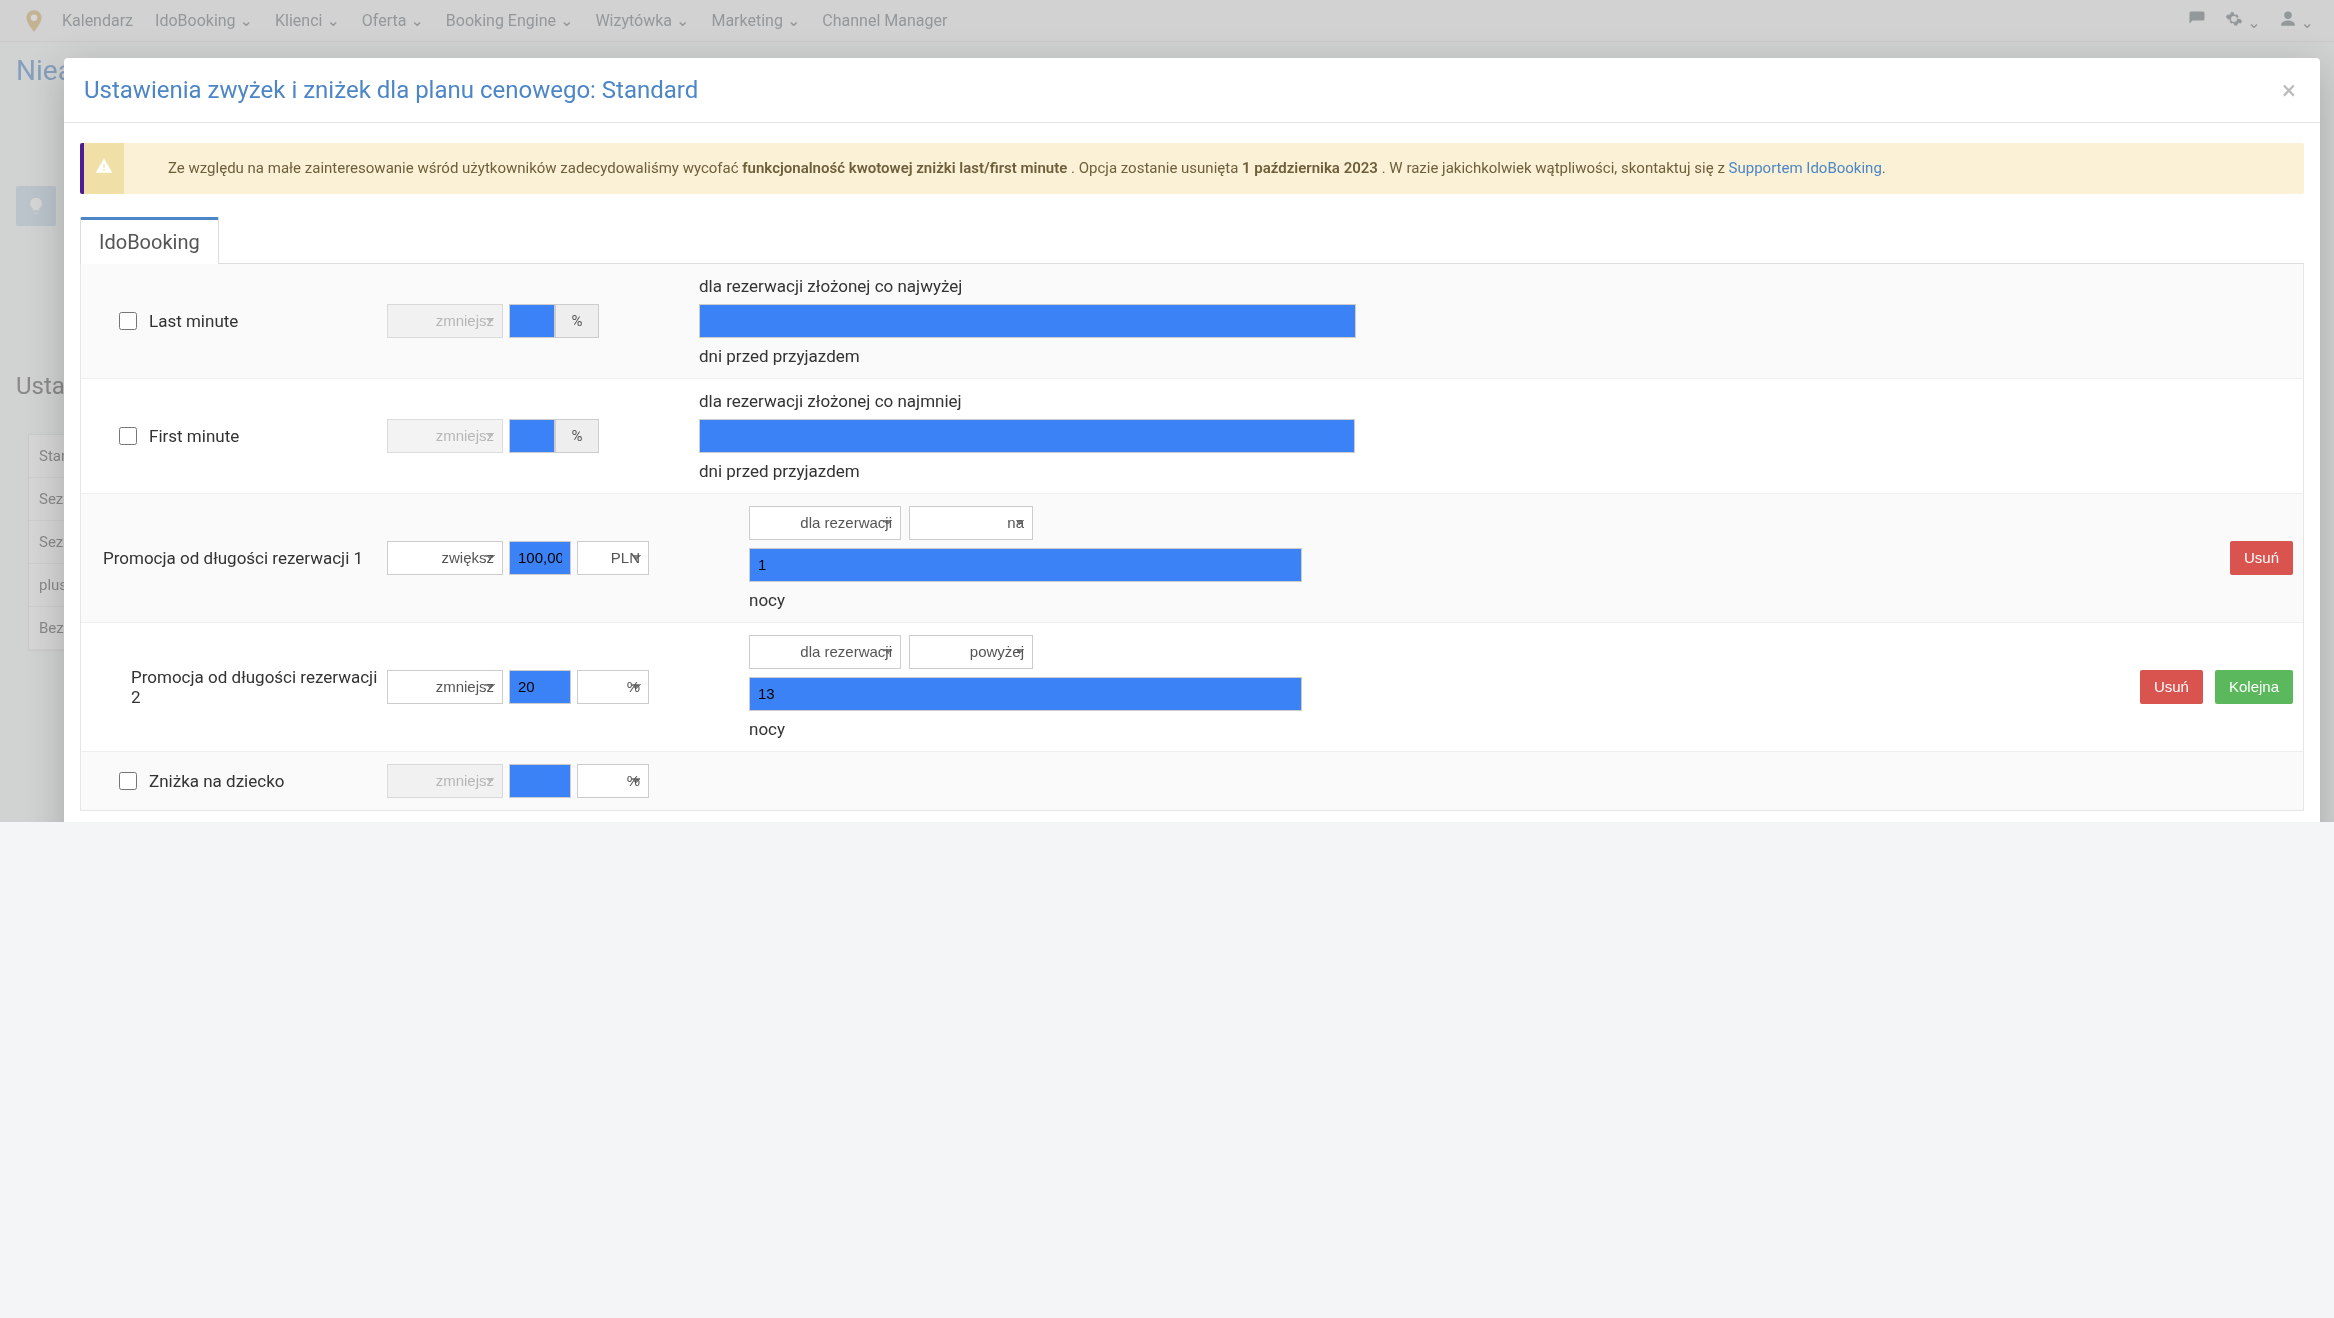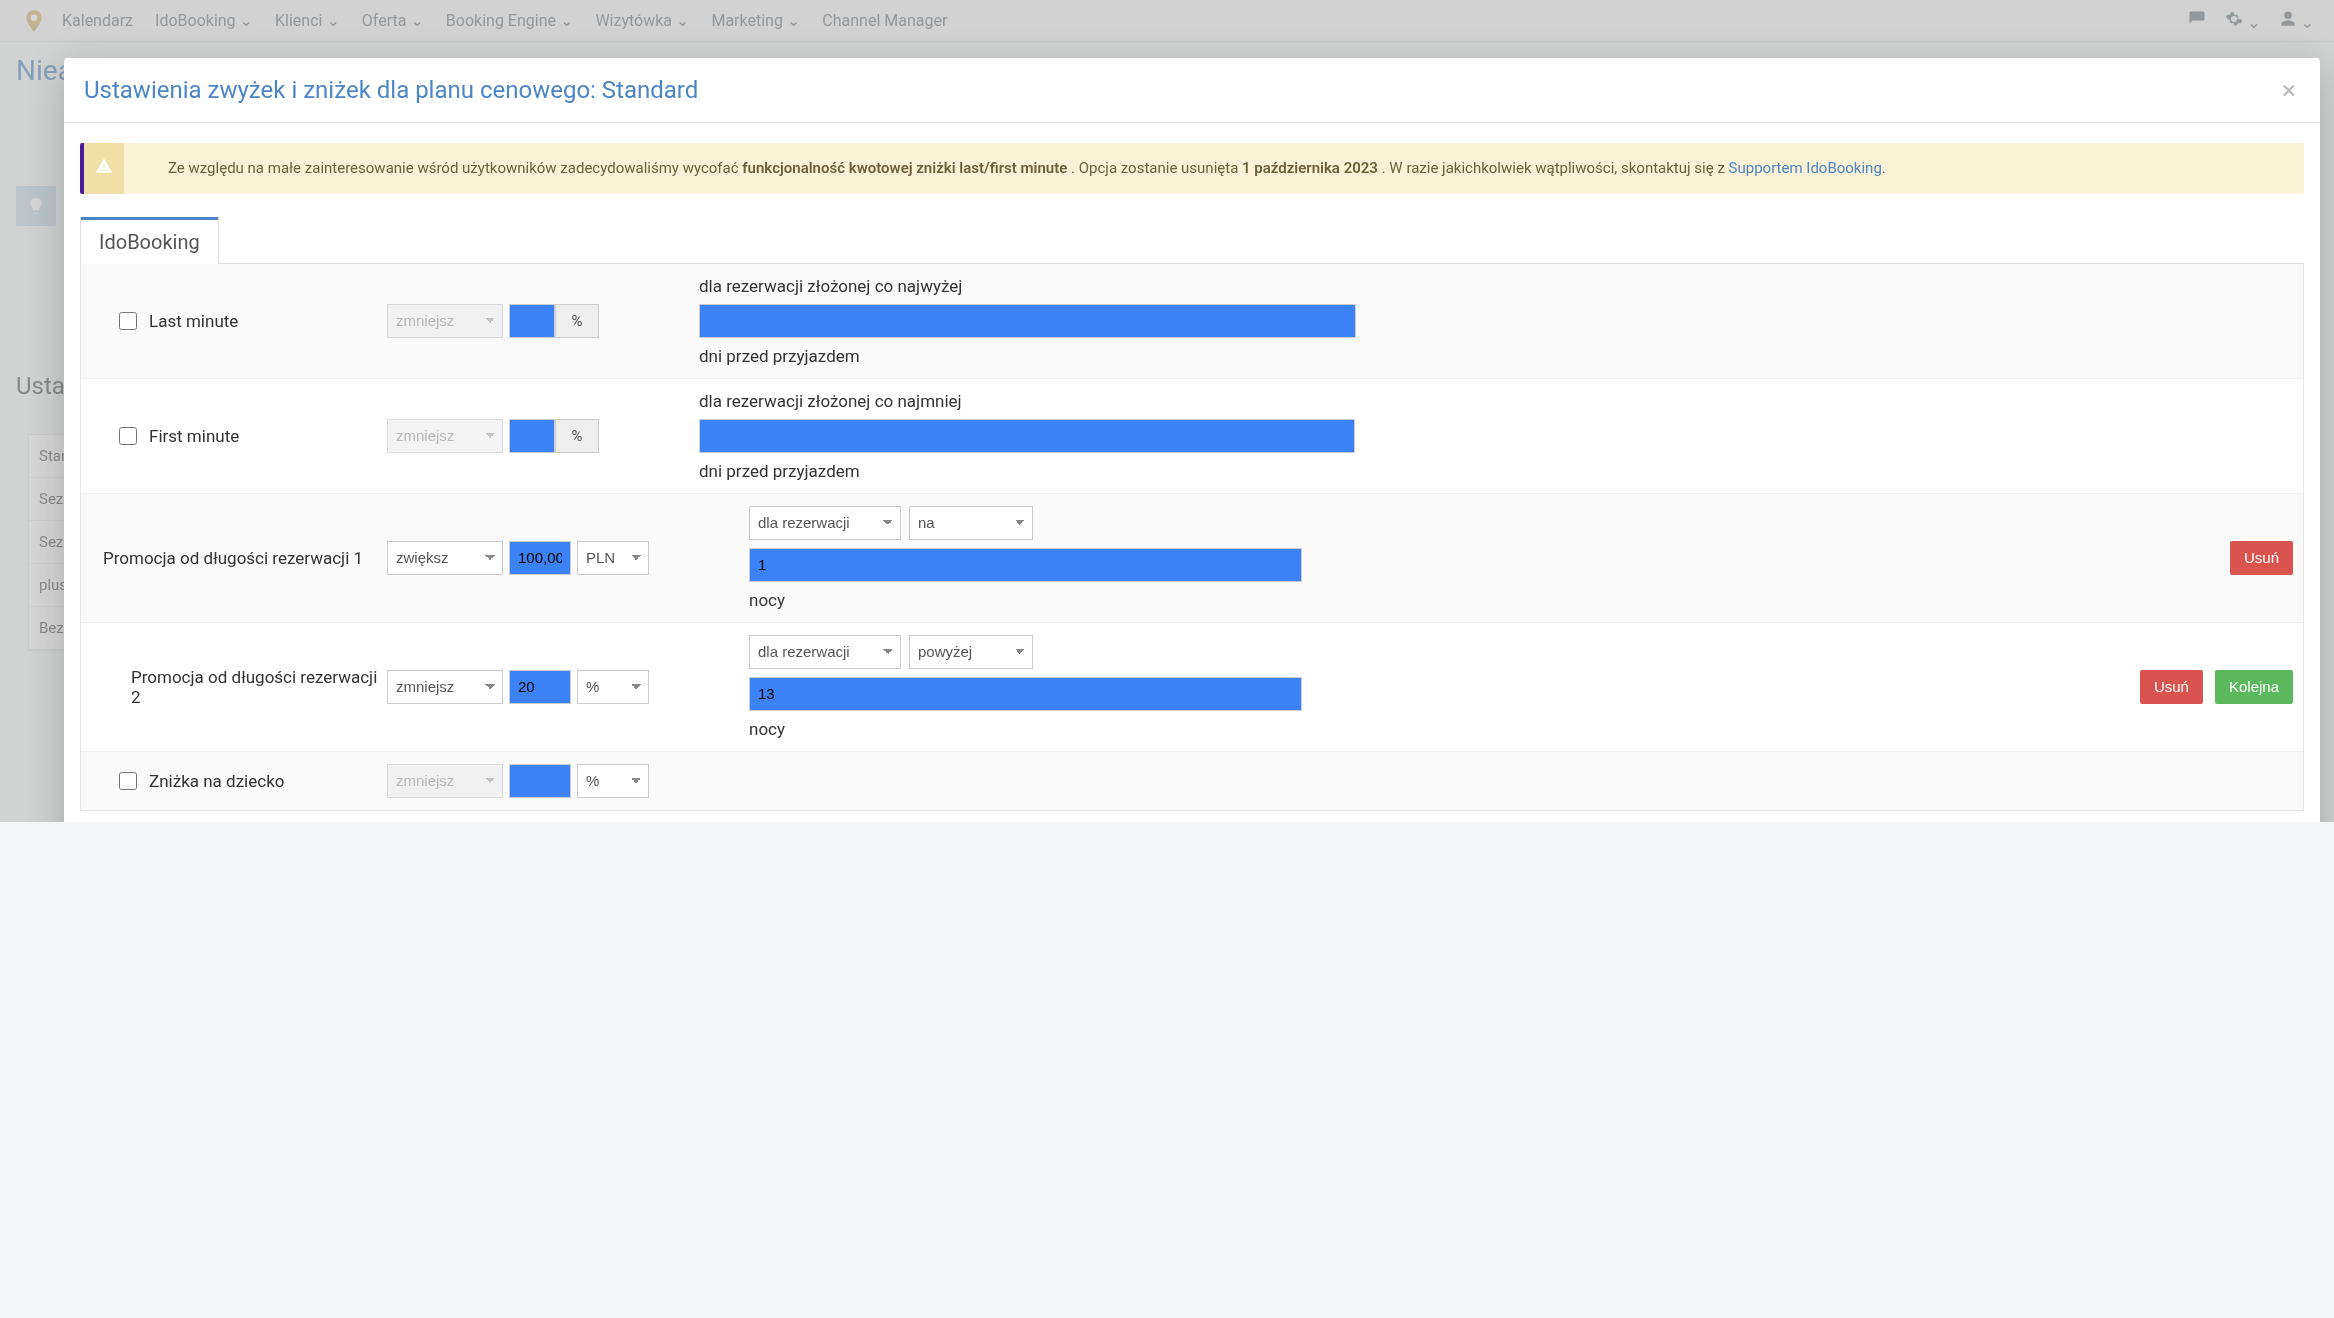--- a/index.html
+++ b/index.html
@@ -114,20 +114,21 @@
   .col-tail { margin-left: auto; display: flex; gap: 12px; }
 
   select, .sel {
     height: 34px; border: 1px solid #ccc; background: #fff; padding: 0 8px;
     font-size: 15px; color: #555; border-radius: 0; width: 100%;
     appearance: none;
     background-image: linear-gradient(45deg, transparent 50%, #888 50%), linear-gradient(135deg, #888 50%, transparent 50%);
     background-position: right 12px center, right 7px center;
     background-size: 5px 5px, 5px 5px;
     background-repeat: no-repeat;
+    text-align: right;
   }
   select:disabled, .sel.disabled, input:disabled {
     background-color: #eee; color: #999;
     background-image: linear-gradient(45deg, transparent 50%, #aaa 50%), linear-gradient(135deg, #aaa 50%, transparent 50%);
   }
   input[type=text], input[type=number] {
     height: 34px; border: 1px solid #ccc; padding: 0 8px; font-size: 15px; width: 100%;
     background: #3b82f6;
   }
   .unit-fixed {

